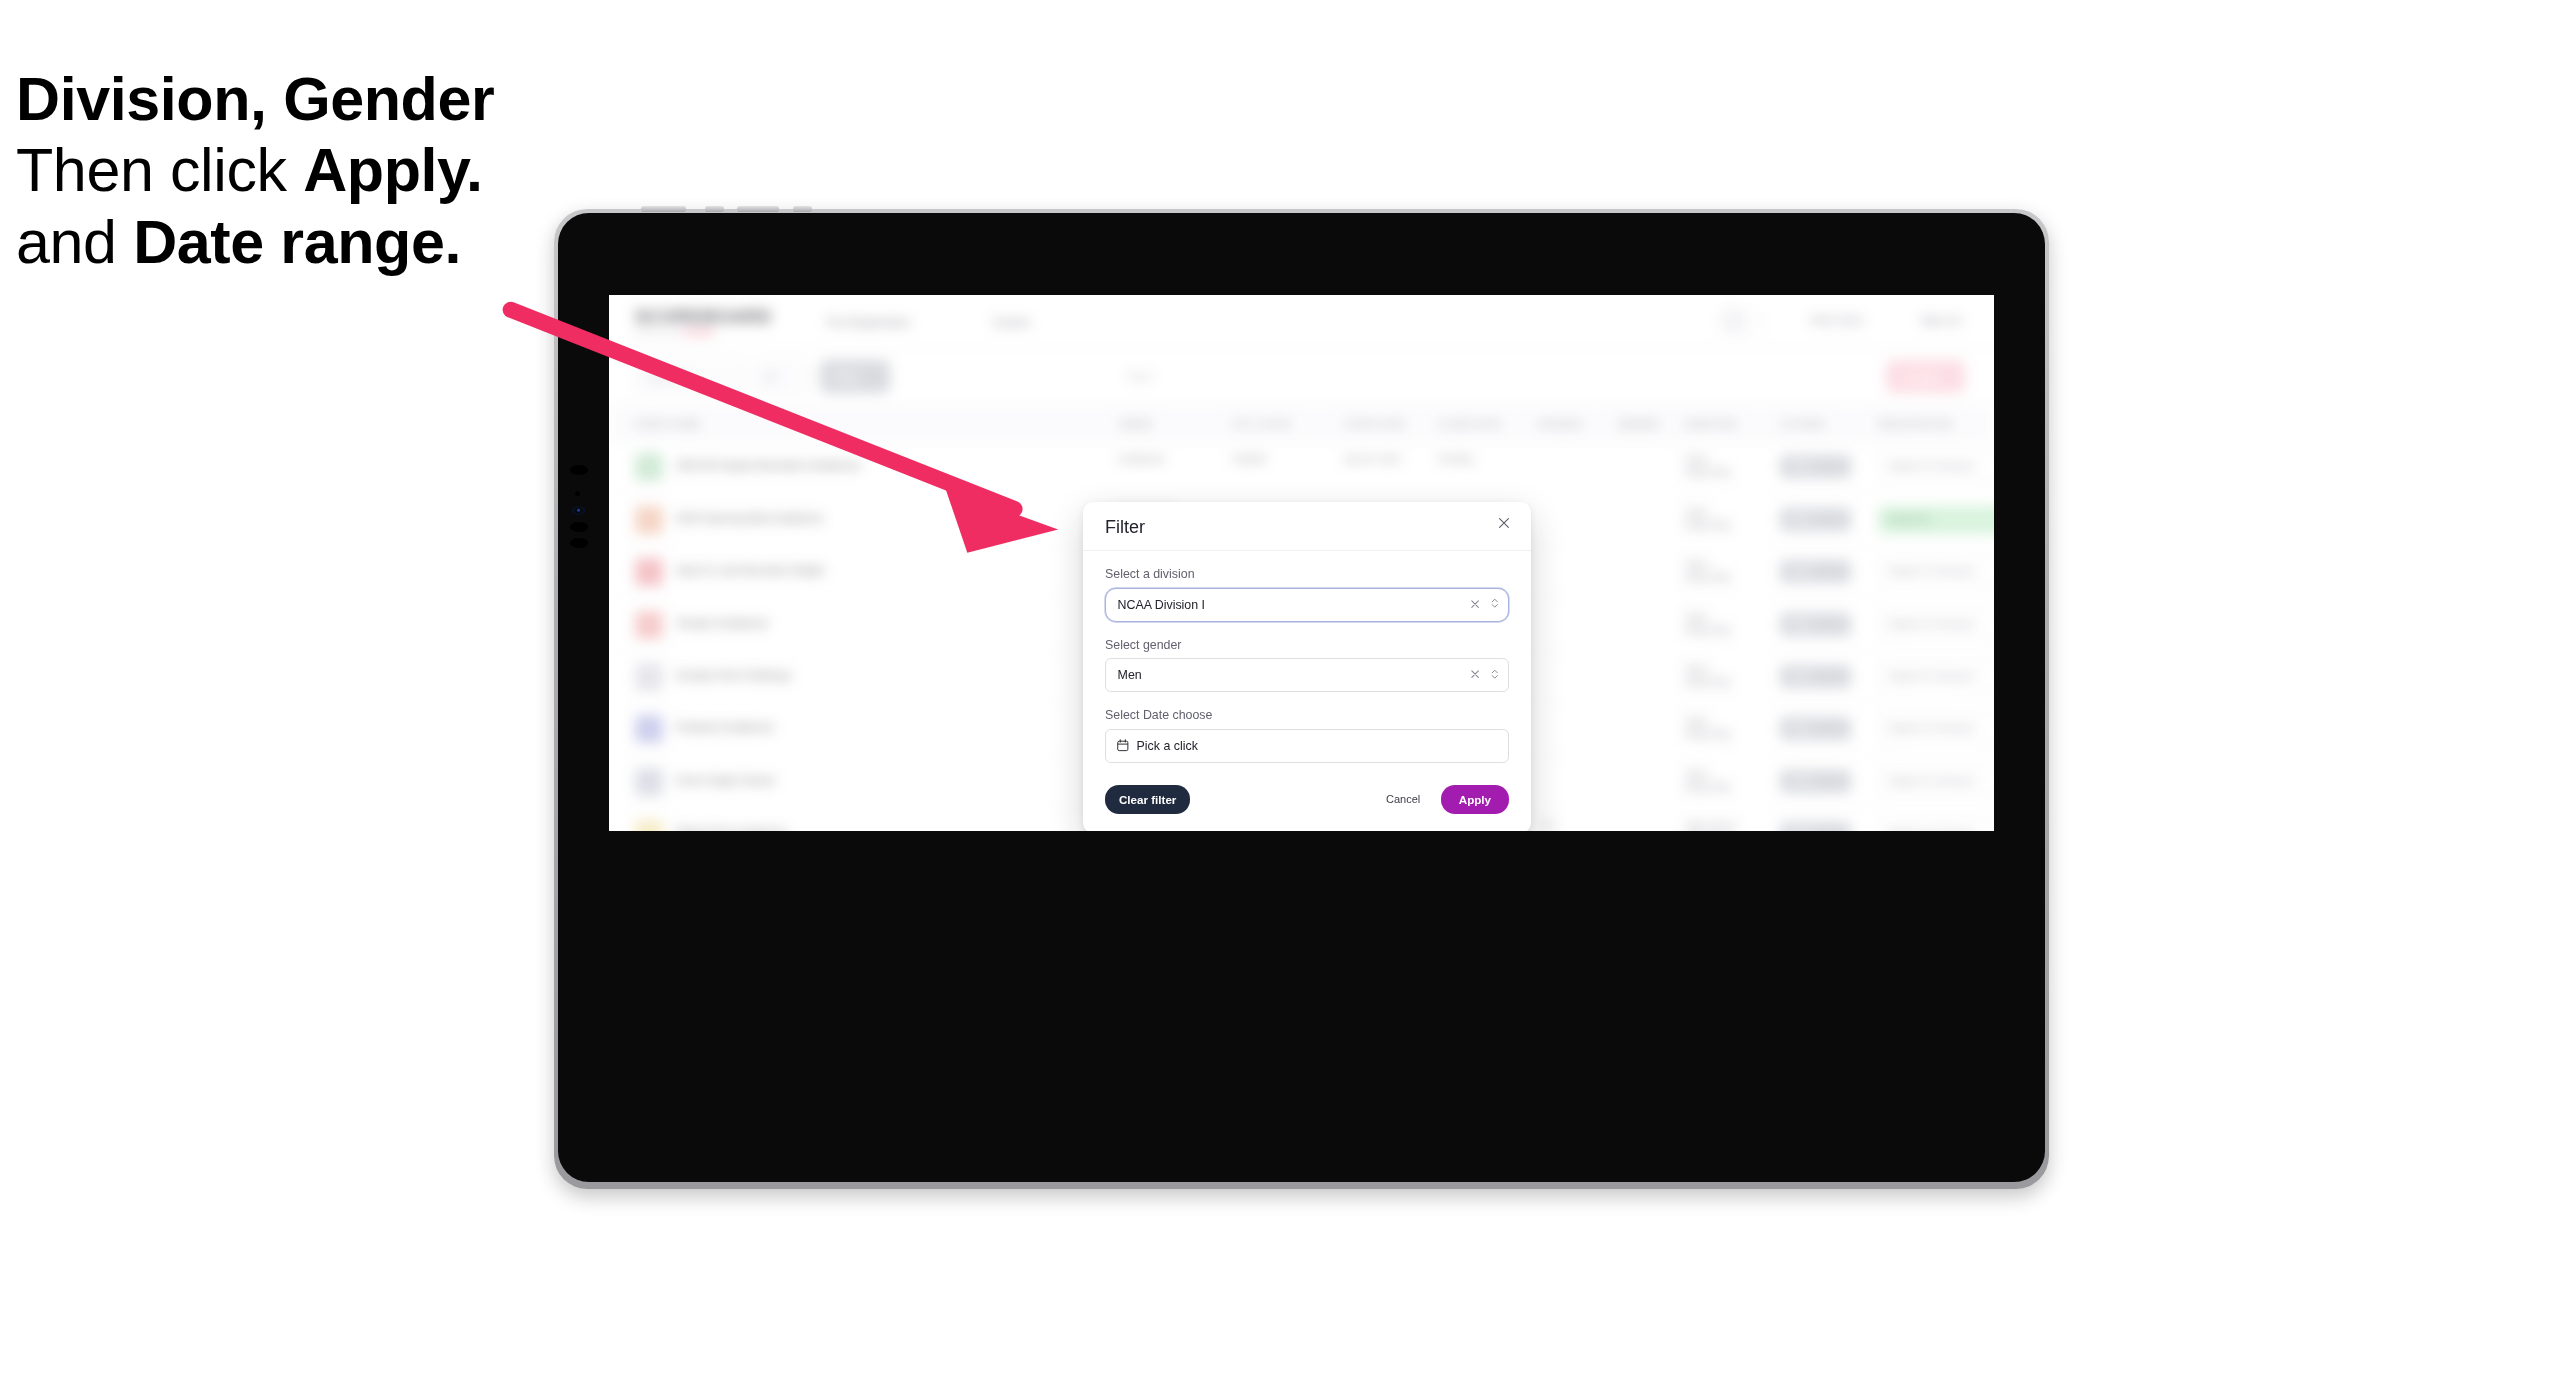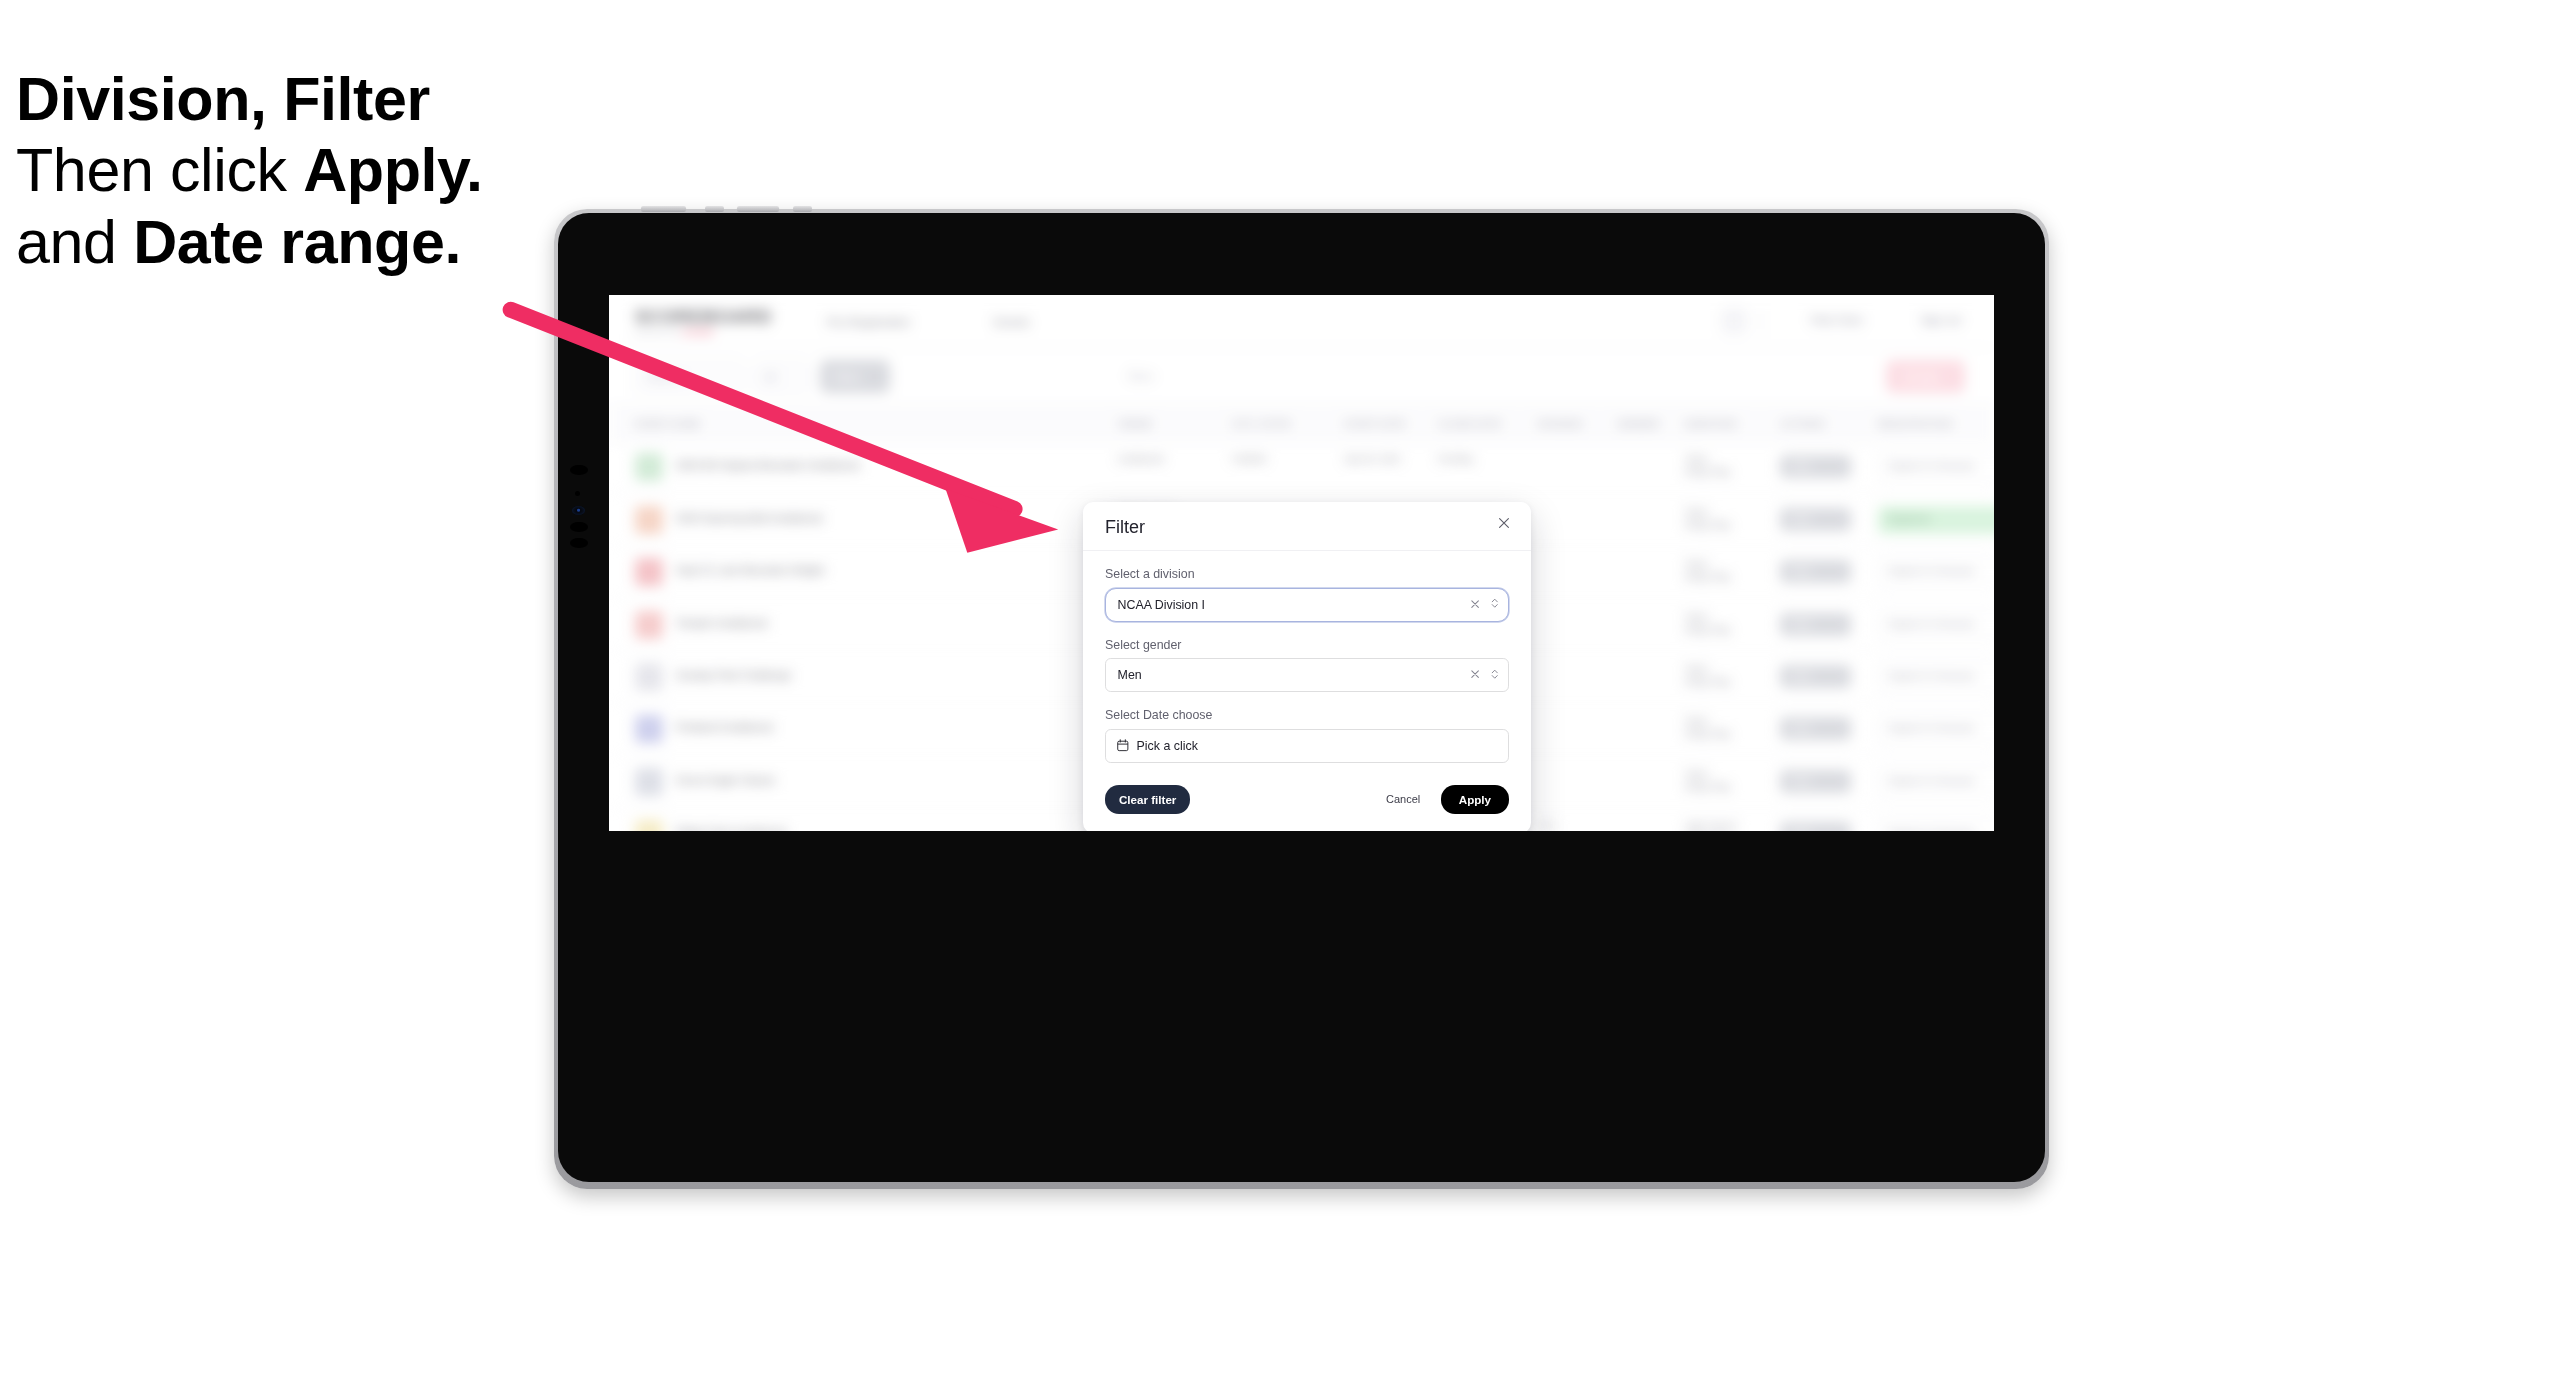--- a/index.html
+++ b/index.html
@@ -426,21 +426,21 @@
     left: 0; top: 0;
     width: 2576px;
     height: 1386px;
     pointer-events: none;
   }
 </style>
 </head>
 <body>
 
 <div id="instruction">
-  <span class="line b">Division, Filter</span>
+  <span class="line b">Division, Gender</span>
   <span class="line"><span>Then click </span><span class="b">Apply.</span></span>
   <span class="line"><span>and </span><span class="b">Date range.</span></span>
 </div>
 
 <div id="tablet">
   <div id="tablet-frame"></div>
   <div id="tablet-body"></div>
   <div class="edge-btn" style="left:87px;width:45px;"></div>
   <div class="edge-btn" style="left:151px;width:19px;"></div>
   <div class="edge-btn" style="left:183px;width:42px;"></div>
@@ -717,21 +717,21 @@
           </svg>
         </span>
         <span class="date-text">Pick a click</span>
       </div>
     </div>
 
     <div class="modal-foot">
       <button class="btn btn-clear" style="background: rgb(33, 43, 64);">Clear filter</button>
       <div class="foot-right">
         <button class="btn btn-cancel">Cancel</button>
-        <button class="btn btn-apply" style="background: #000000;">Apply</button>
+        <button class="btn btn-apply" style="background: #a21caf;">Apply</button>
       </div>
     </div>
   </div>
 </div>
 
 <svg id="arrow" viewBox="0 0 3542 1906">
   <g id="arrow-g">
     <line id="arrow-line" x1="702" y1="426" x2="1395" y2="700" stroke-width="22" stroke-linecap="round" stroke="#ef2d63"></line>
     <polygon id="arrow-head" points="1300,672 1455,728 1330,760" fill="#ef2d63"></polygon>
   </g>

